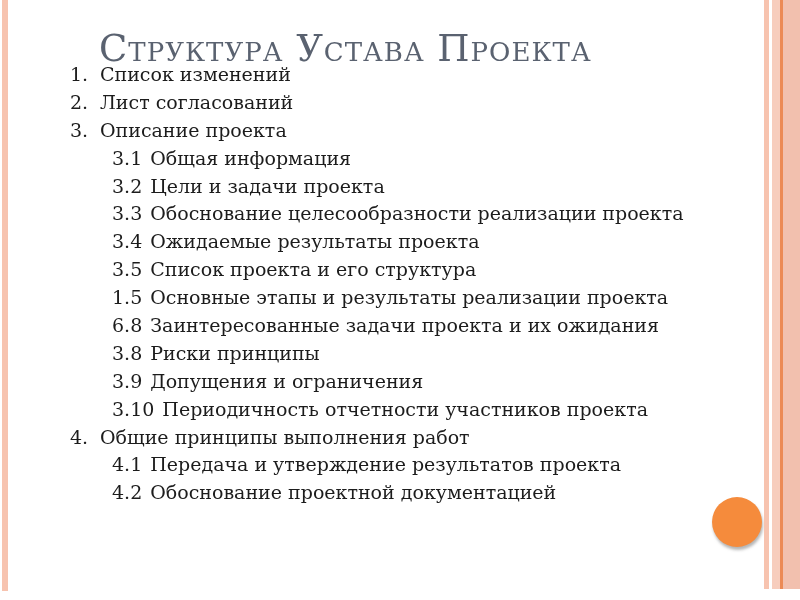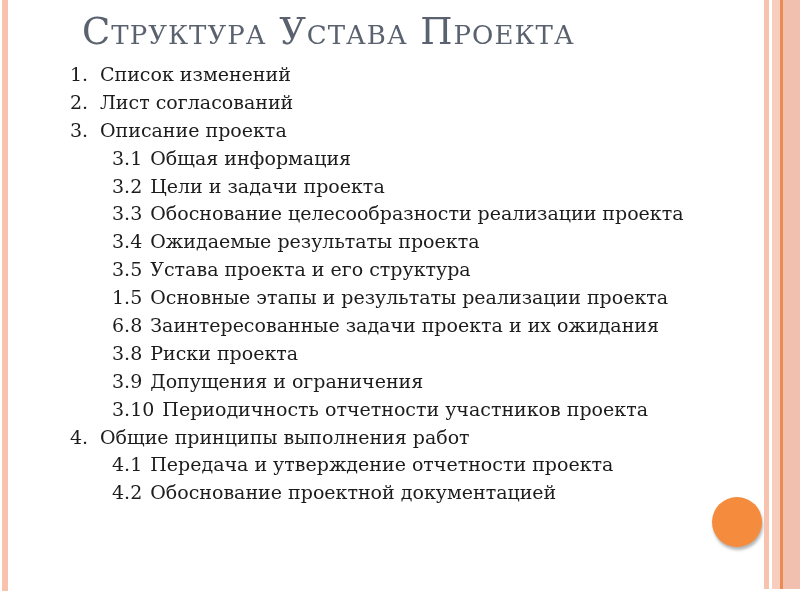--- a/index.html
+++ b/index.html
@@ -72,21 +72,21 @@
     border-radius: 50%;
     background: var(--accent-circle-color, #f58b3c);
     box-shadow: 1px 3px 3px rgba(120, 120, 120, 0.55);
   }
 
   
   .title {
     position: absolute;
     left: 82px;
     top: 10px;
-    margin: 0;
+    margin: 17px;
     font-size: 37px;
     font-weight: normal;
     font-variant: small-caps;
     letter-spacing: 1px;
     white-space: nowrap;
     color: var(--title-color, #5a6270);
   }
 
   
   .outline {
@@ -150,49 +150,49 @@
     <div class="row lvl2">
       <span class="num">3.3</span>
       <span class="txt">Обоснование целесообразности реализации проекта</span>
     </div>
     <div class="row lvl2">
       <span class="num">3.4</span>
       <span class="txt">Ожидаемые результаты проекта</span>
     </div>
     <div class="row lvl2">
       <span class="num">3.5</span>
-      <span class="txt">Устава проекта и его структура</span>
+      <span class="txt">Список проекта и его структура</span>
     </div>
     <div class="row lvl2">
       <span class="num">1.5</span>
       <span class="txt">Основные этапы и результаты реализации проекта</span>
     </div>
     <div class="row lvl2">
       <span class="num">6.8</span>
       <span class="txt">Заинтересованные задачи проекта и их ожидания</span>
     </div>
     <div class="row lvl2">
       <span class="num">3.8</span>
-      <span class="txt">Риски проекта</span>
+      <span class="txt">Риски принципы</span>
     </div>
     <div class="row lvl2">
       <span class="num">3.9</span>
       <span class="txt">Допущения и ограничения</span>
     </div>
     <div class="row lvl2">
       <span class="num">3.10</span>
       <span class="txt">Периодичность отчетности участников проекта</span>
     </div>
     <div class="row lvl1">
       <span class="num">4.</span>
       <span class="txt">Общие принципы выполнения работ</span>
     </div>
     <div class="row lvl2">
       <span class="num">4.1</span>
-      <span class="txt">Передача и утверждение отчетности проекта</span>
+      <span class="txt">Передача и утверждение результатов проекта</span>
     </div>
     <div class="row lvl2">
       <span class="num">4.2</span>
       <span class="txt">Обоснование проектной документацией</span>
     </div>
   </div>
 
   <div class="accent-circle"></div>
 
   <div class="stripe-right-thin"></div>

